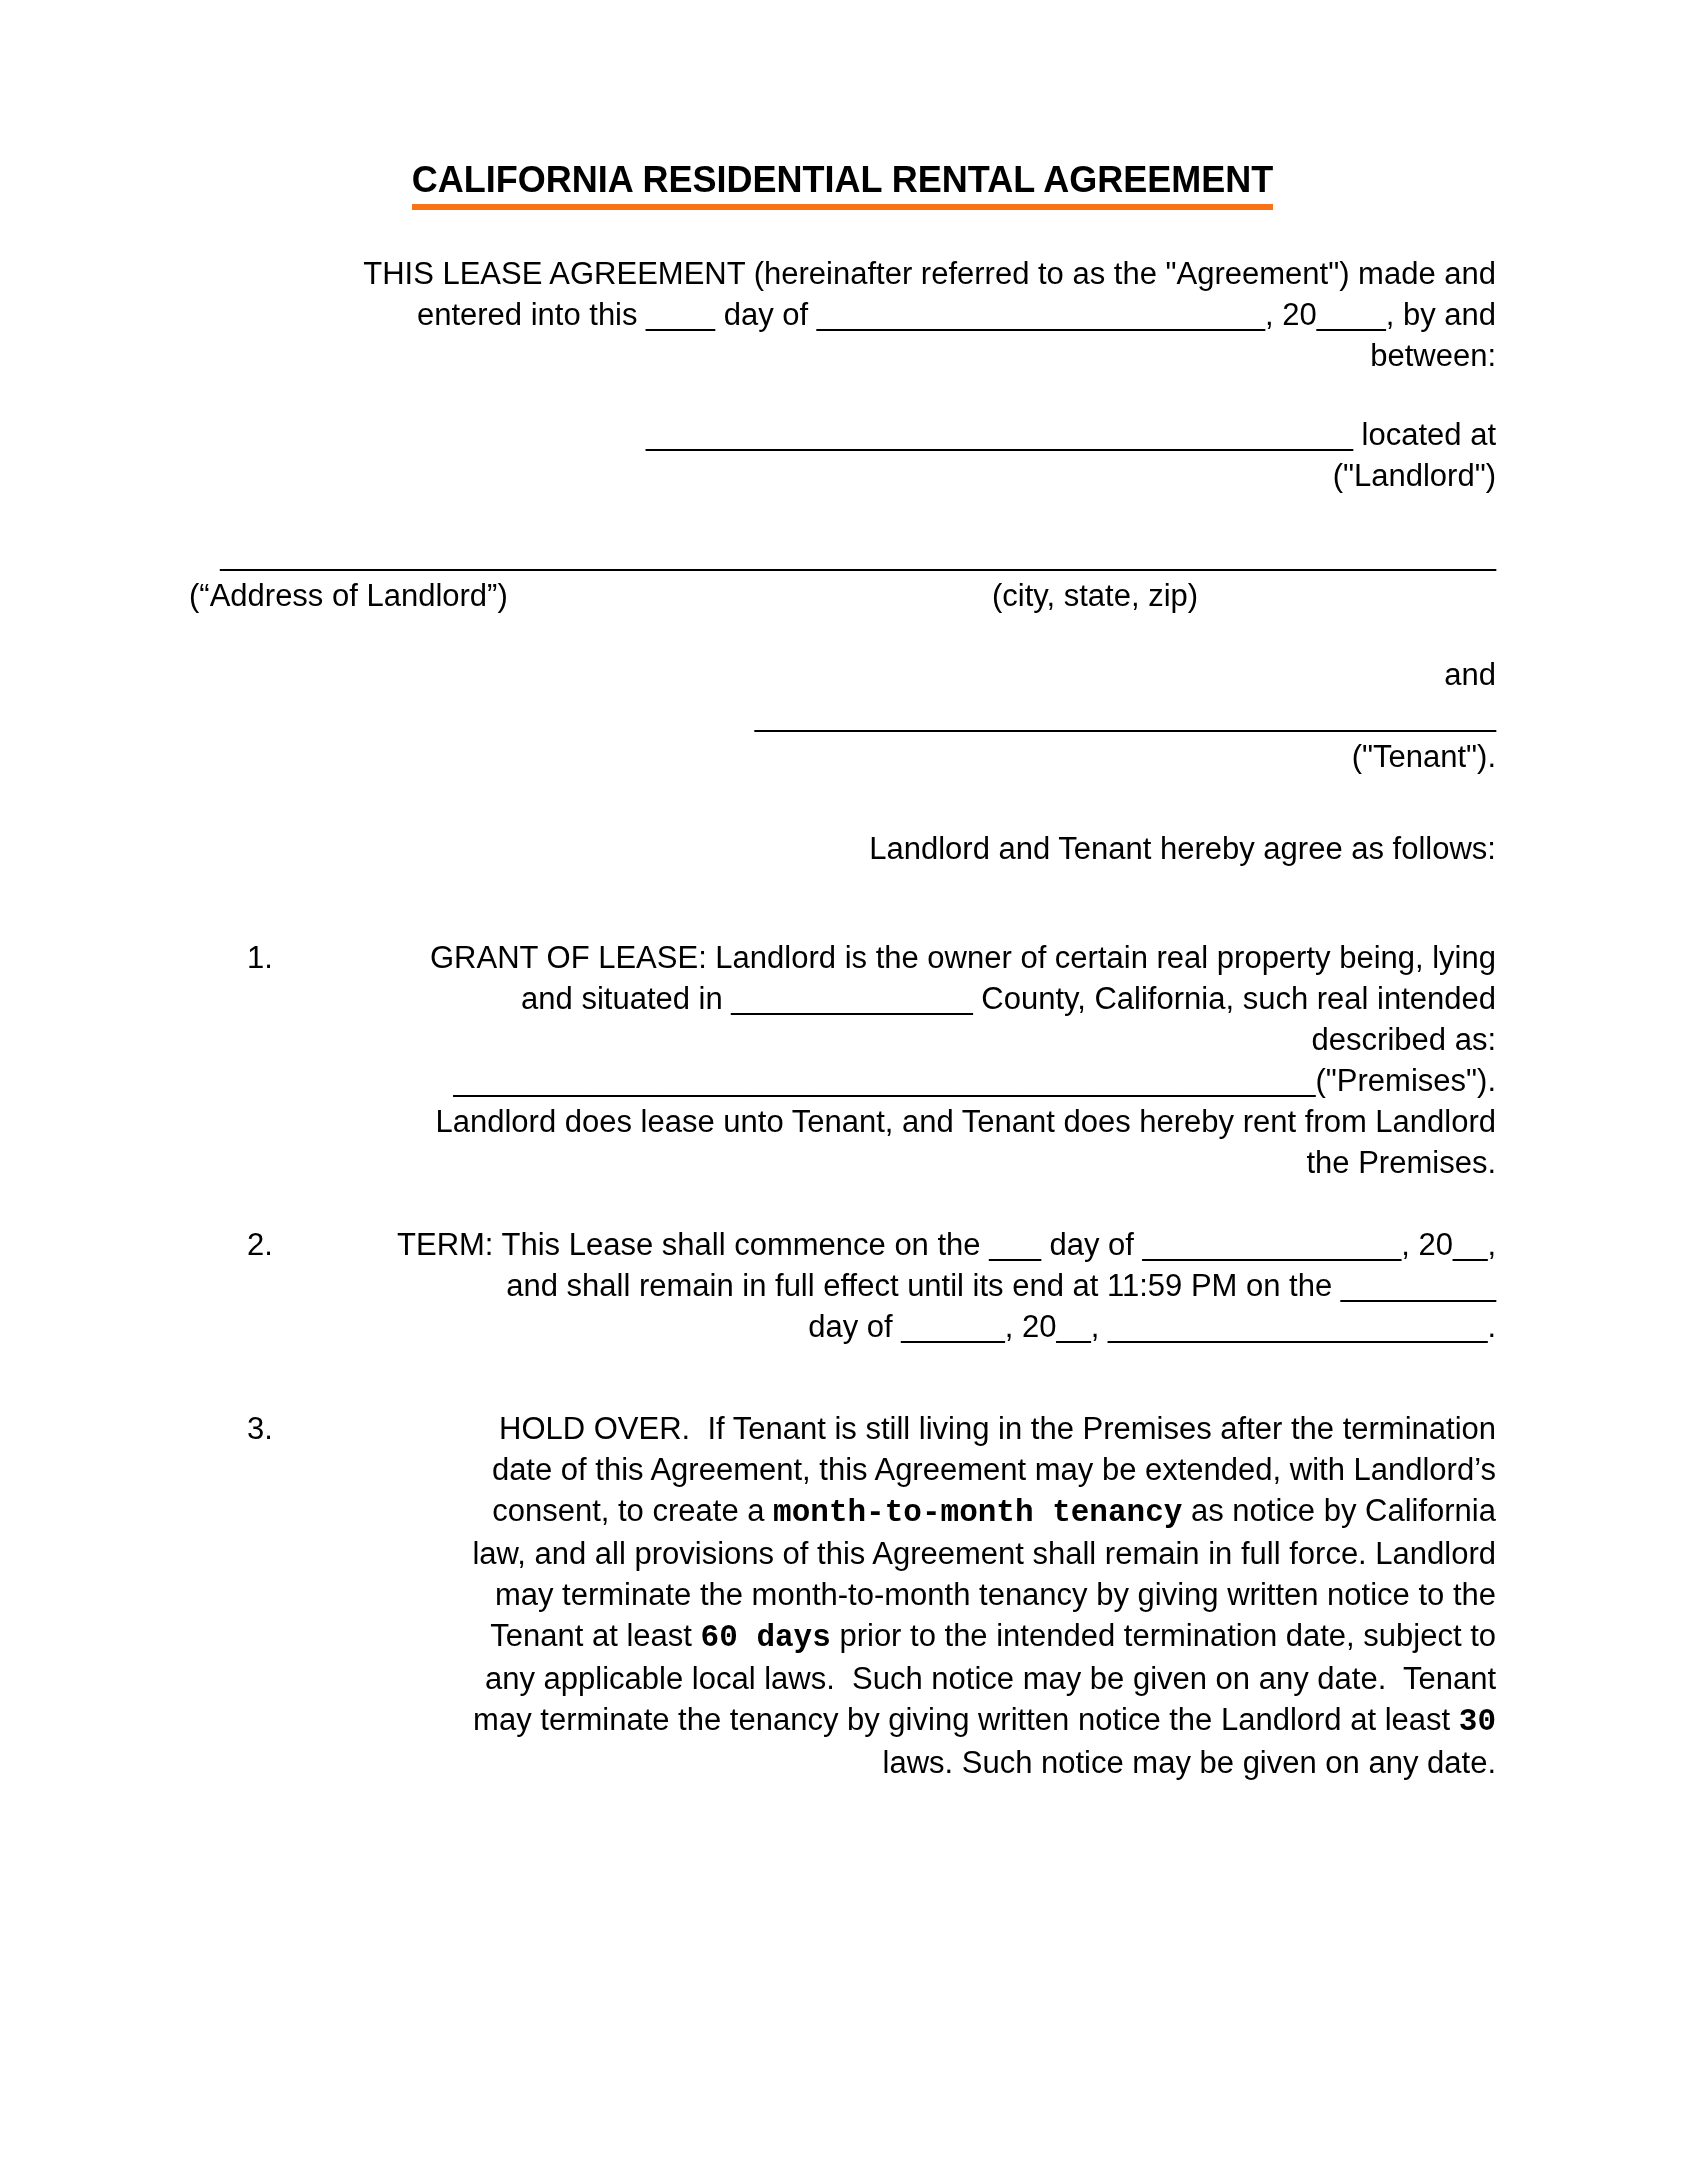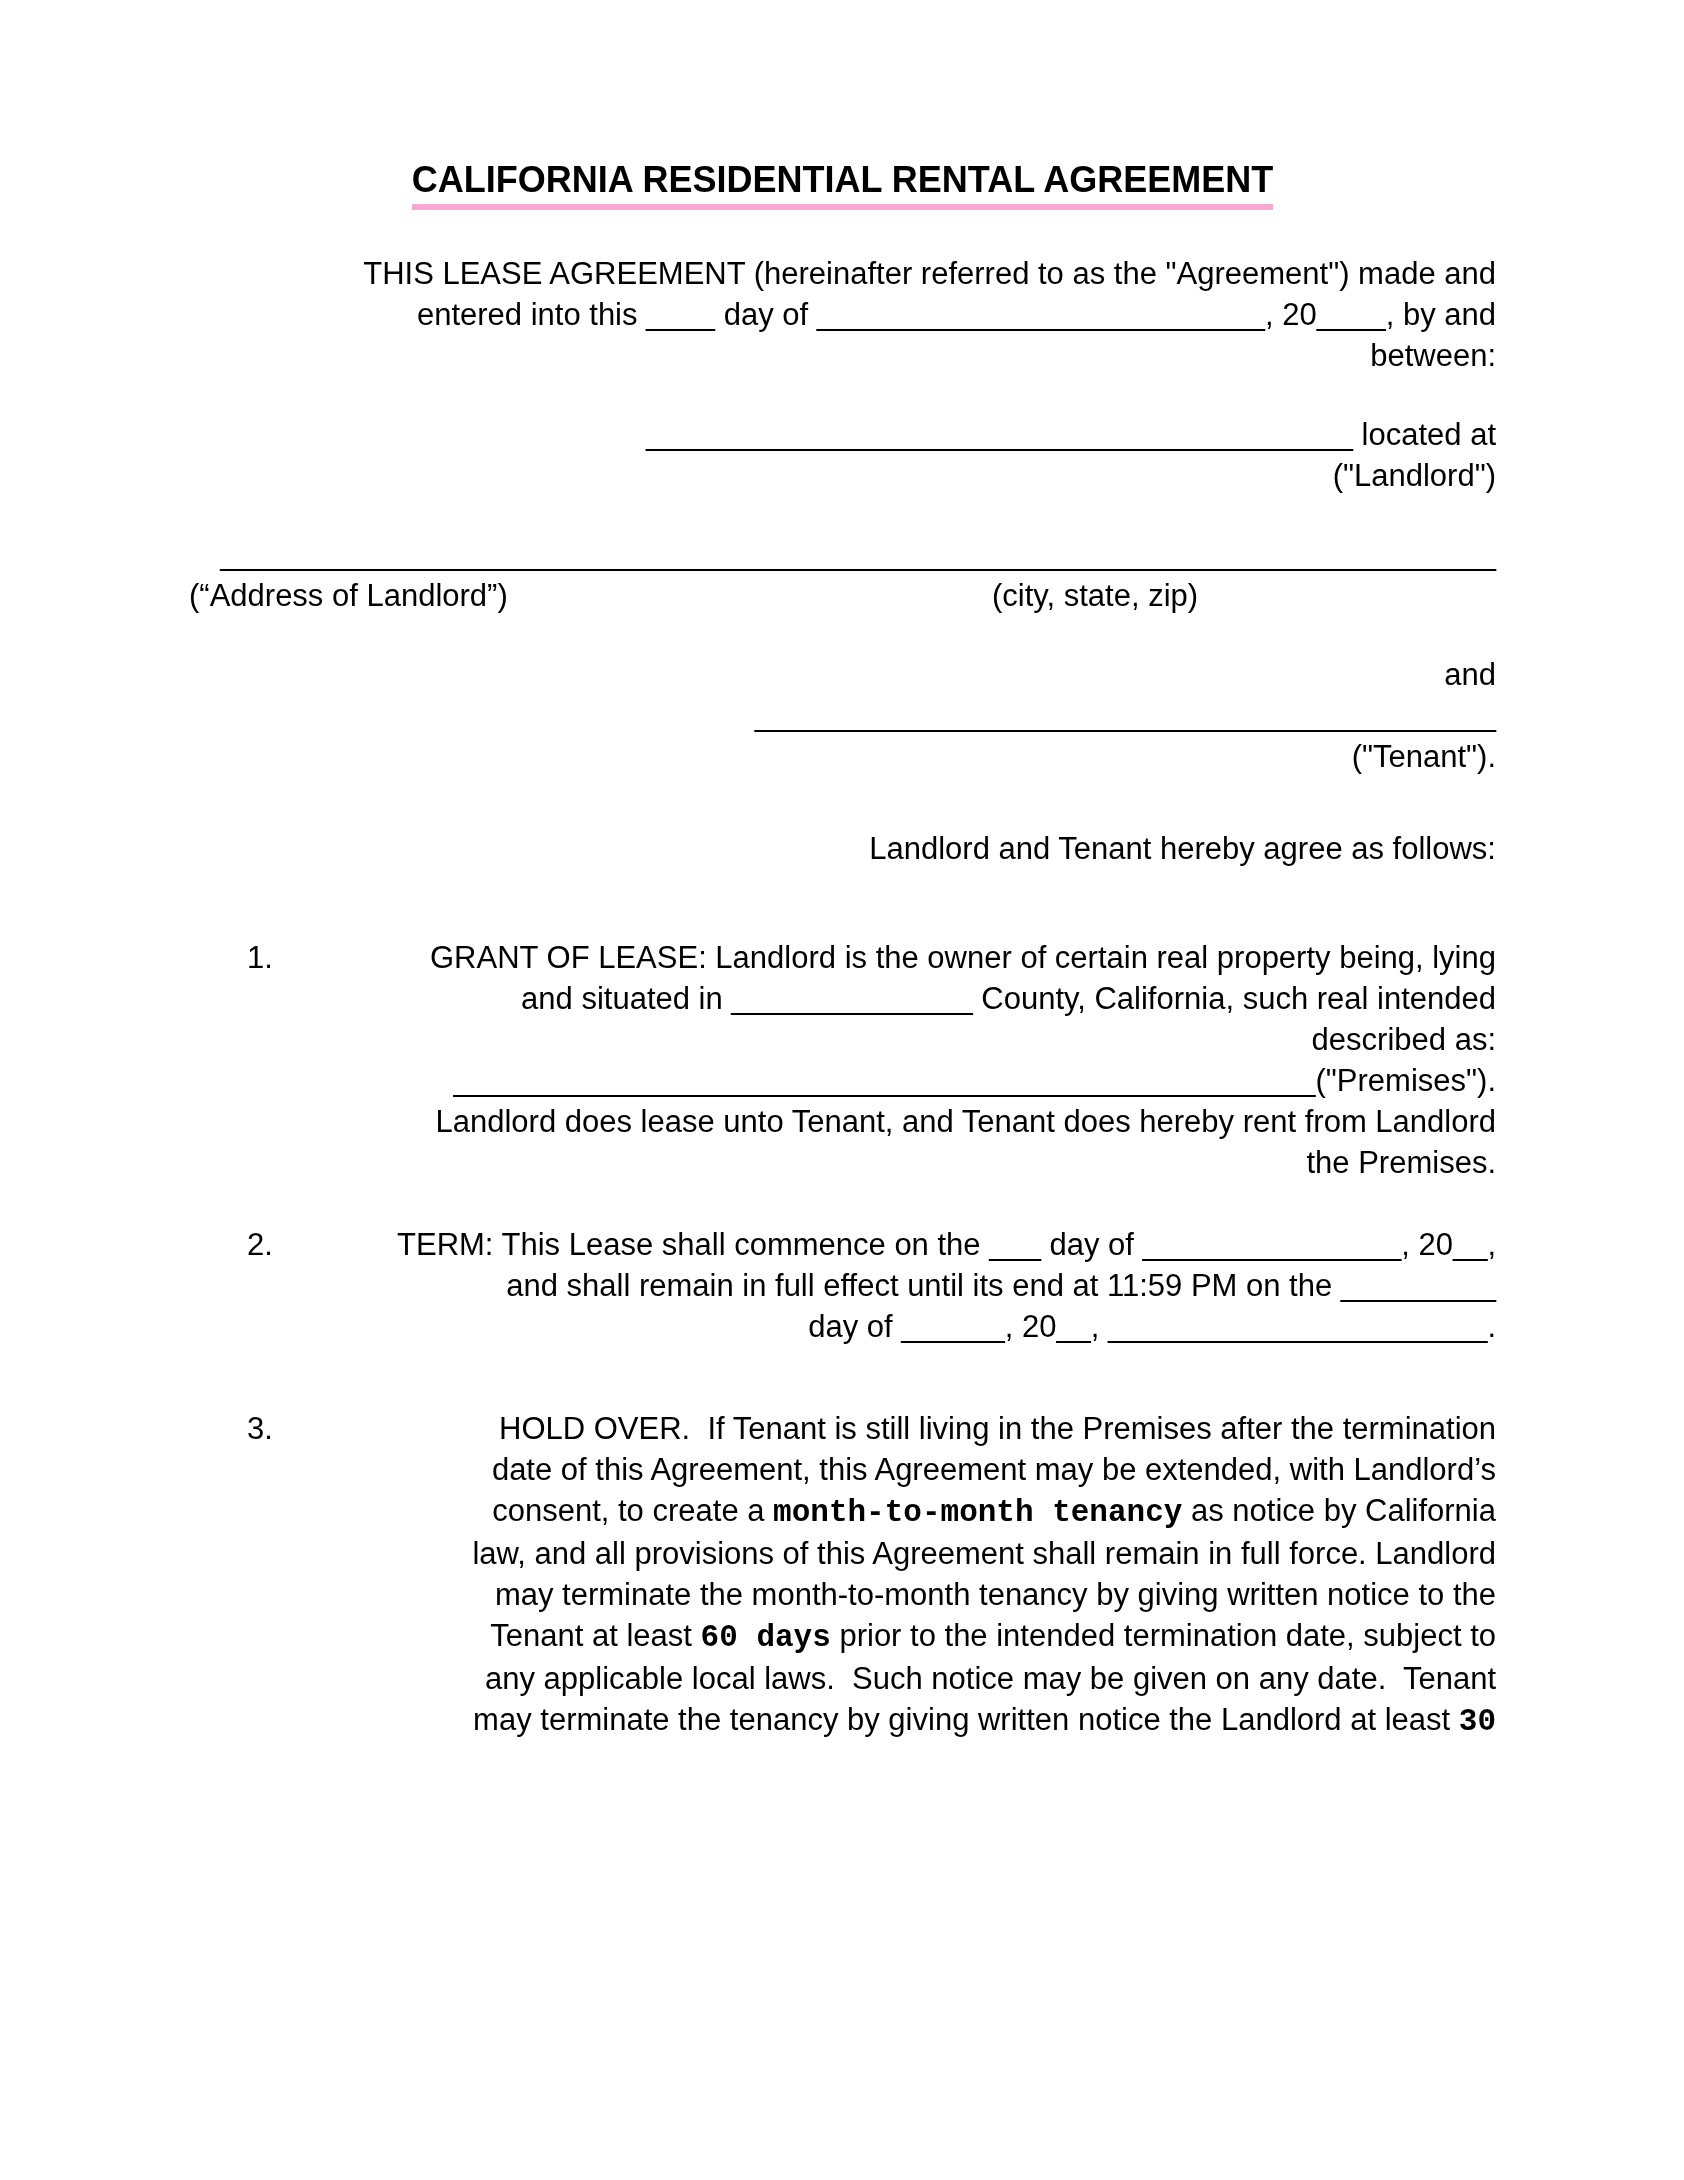--- a/index.html
+++ b/index.html
@@ -21,21 +21,21 @@
   }
   .doc-title {
     text-align: center;
     font-size: 36px;
     line-height: 43px;
     font-weight: bold;
     letter-spacing: 0px;
   }
   .doc-title .underlined {
     display: inline-block;
-    border-bottom: 6px solid #f9a8d4;
+    border-bottom: 6px solid #f97316;
     padding-bottom: 2.6px;
   }
   .line, .single-line {
     white-space: pre-wrap;
     text-align: right;
   }
   .intro        { margin-top: 43px; }
   .landlord-blk { margin-top: 38px; }
   .address-blk  { margin-top: 38px; }
   .and-blk      { margin-top: 38px; }
@@ -124,17 +124,18 @@
     <div class="num">3.</div>
     <div class="body">
         <div class="line"><span>HOLD OVER.  If Tenant is still living in the Premises after the termination</span></div>
         <div class="line"><span>date of this Agreement, this Agreement may be extended, with Landlord’s</span></div>
         <div class="line"><span>consent, to create a </span><b>month-to-month tenancy</b><span> as notice by California</span></div>
         <div class="line"><span>law, and all provisions of this Agreement shall remain in full force. Landlord</span></div>
         <div class="line"><span>may terminate the month-to-month tenancy by giving written notice to the</span></div>
         <div class="line"><span>Tenant at least </span><b>60 days</b><span> prior to the intended termination date, subject to</span></div>
         <div class="line"><span>any applicable local laws.  Such notice may be given on any date.  Tenant</span></div>
         <div class="line"><span>may terminate the tenancy by giving written notice the Landlord at least </span><b>30</b></div>
+        <div class="line"><span>laws. Such notice may be given on any date.</span></div>
       </div>
   </div>
 
 </div>
 
 
 </body></html>

